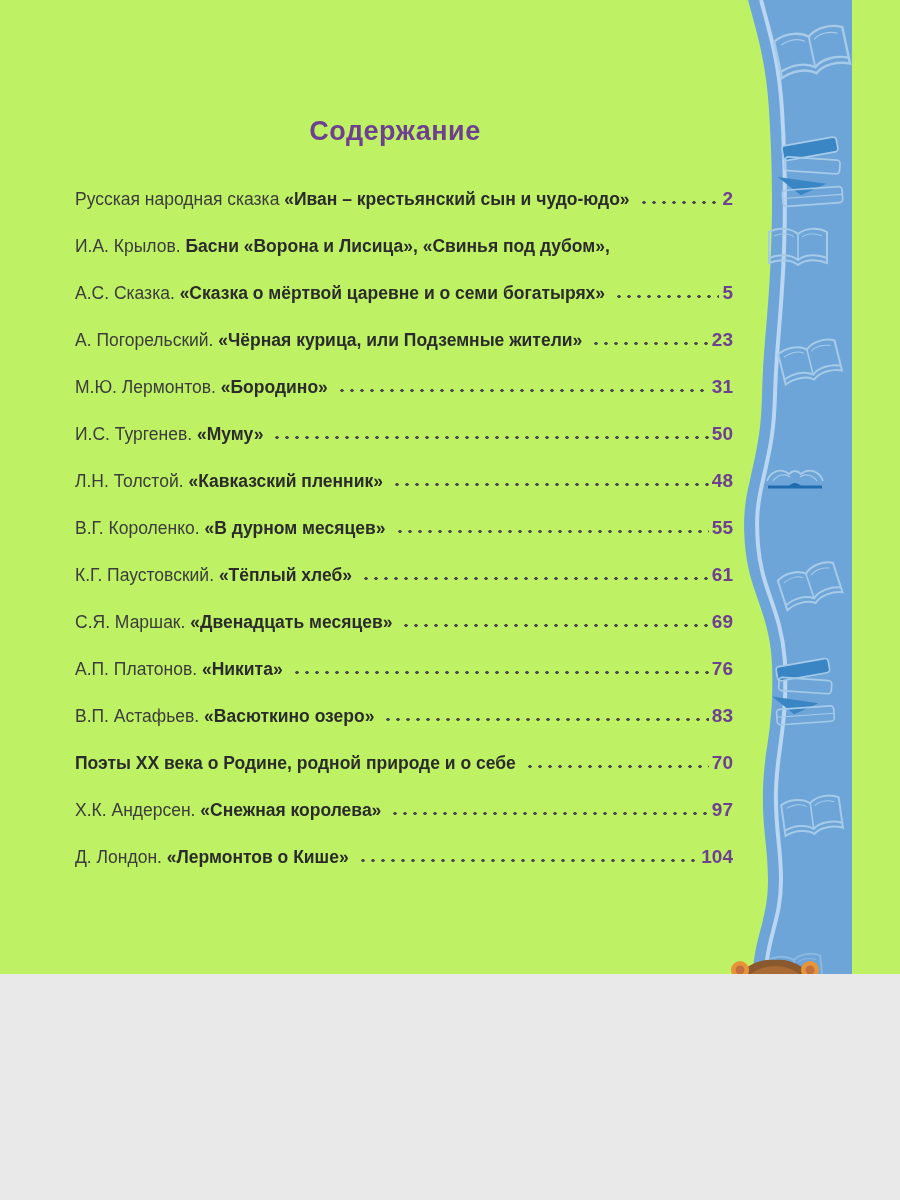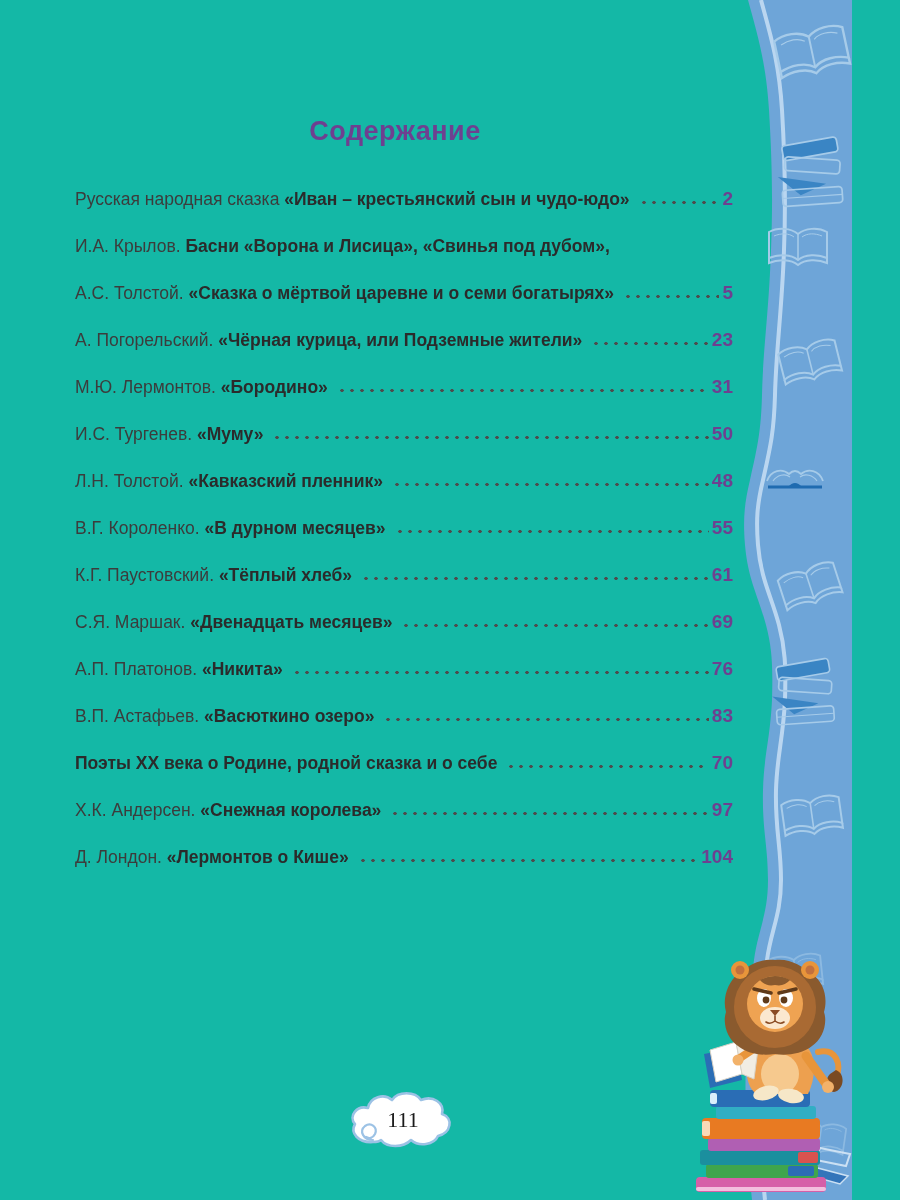--- a/index.html
+++ b/index.html
@@ -1,18 +1,18 @@
 <!DOCTYPE html>
 <html><head>
 <meta charset="utf-8">
 <style>
   html,body { margin:0; padding:0; background:#e9e9e9; }
   .page {
-    position:relative; width:900px; height:1200px;
-    background:#14b8a6; overflow:hidden; margin:0 auto;
+    position:relative; width:900px; height:974px;
+    background:#bef264; overflow:hidden; margin:0 auto;
     font-family:"Liberation Sans", sans-serif;
   }
   .sidebar-svg { position:absolute; top:0; right:0; width:200px; height:1200px; }
   .lion-svg  { position:absolute; left:690px; top:952px; width:175px; height:248px; }
   .cloud-svg { position:absolute; left:343px; top:1090px; width:125px; height:72px; }
 
   .toc {
     position:absolute; left:57px; top:116px; width:676px;
   }
   .toc-title {
@@ -126,21 +126,21 @@
             <span class="pg">2</span>
           </div>
         </div>
         <div class="toc-entry">
           <div class="row">
             <span class="txt"><span class="author">И.А. Крылов. </span><span class="work">Басни «Ворона и Лисица», «Свинья под дубом»,</span></span>
           </div>
         </div>
         <div class="toc-entry">
           <div class="row">
-            <span class="txt"><span class="author">А.С. Толстой. </span><span class="work">«Сказка о мёртвой царевне и о семи богатырях»</span></span>
+            <span class="txt"><span class="author">А.С. Сказка. </span><span class="work">«Сказка о мёртвой царевне и о семи богатырях»</span></span>
             <span class="leader"></span>
             <span class="pg">5</span>
           </div>
         </div>
         <div class="toc-entry">
           <div class="row">
             <span class="txt"><span class="author">А. Погорельский. </span><span class="work">«Чёрная курица, или Подземные жители»</span></span>
             <span class="leader"></span>
             <span class="pg">23</span>
           </div>
@@ -196,21 +196,21 @@
         </div>
         <div class="toc-entry">
           <div class="row">
             <span class="txt"><span class="author">В.П. Астафьев. </span><span class="work">«Васюткино озеро»</span></span>
             <span class="leader"></span>
             <span class="pg">83</span>
           </div>
         </div>
         <div class="toc-entry">
           <div class="row">
-            <span class="txt"><span class="work">Поэты ХХ века о Родине, родной сказка и о себе</span></span>
+            <span class="txt"><span class="work">Поэты ХХ века о Родине, родной природе и о себе</span></span>
             <span class="leader"></span>
             <span class="pg">70</span>
           </div>
         </div>
         <div class="toc-entry">
           <div class="row">
             <span class="txt"><span class="author">Х.К. Андерсен. </span><span class="work">«Снежная королева»</span></span>
             <span class="leader"></span>
             <span class="pg">97</span>
           </div>

